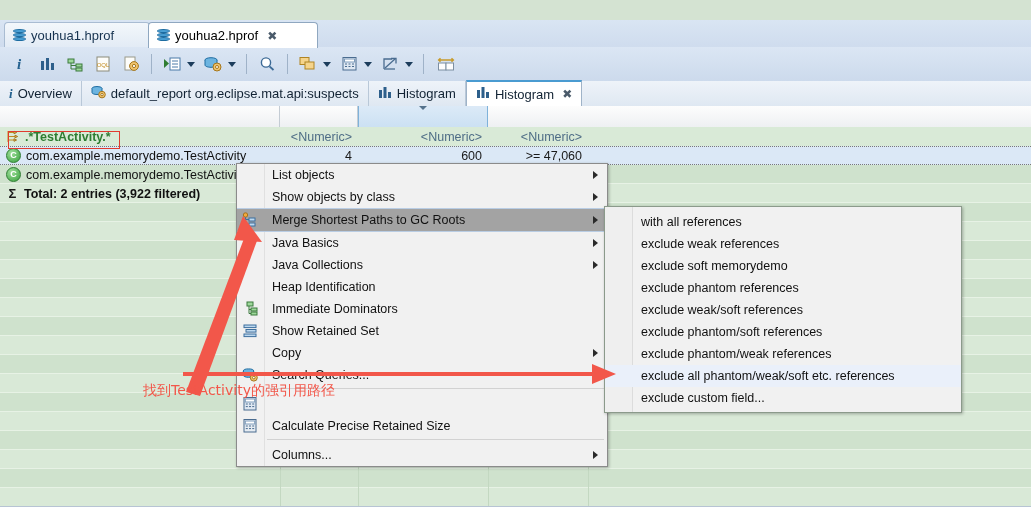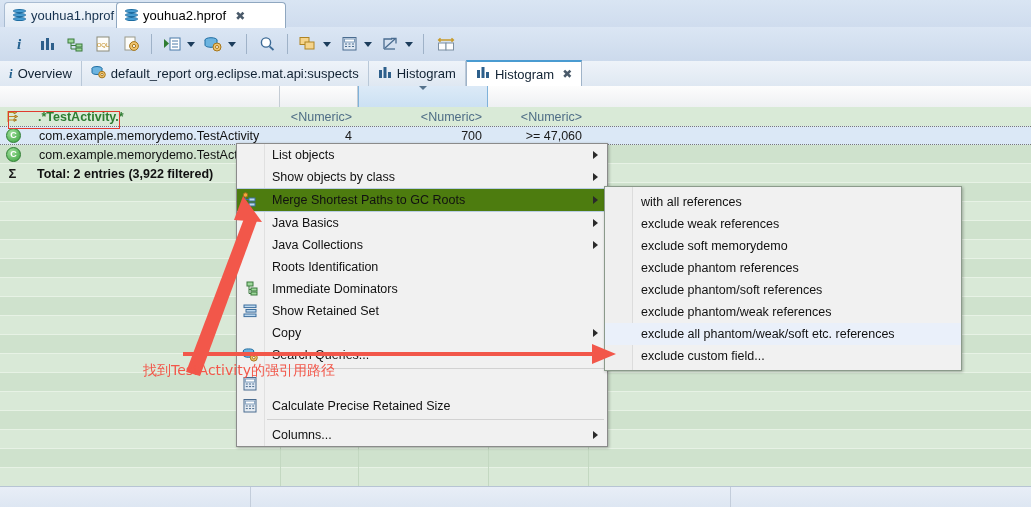--- a/index.html
+++ b/index.html
@@ -3,21 +3,21 @@
 <meta charset="utf-8">
 <style>
   html,body{margin:0;padding:0;}
   body{
     width:1031px;height:507px;
     background:#d4e3d2;
     font-family:"Liberation Sans", sans-serif;
     font-size:12px;color:#111;
     overflow:hidden;position:relative;
   }
-  .app{position:absolute;inset:0;}
+  .app{position:absolute;inset:0;margin-top:20px;}
 
   
   .tabstrip{
     position:absolute;left:0;top:0;width:1031px;height:27px;
     background:linear-gradient(#d9e5f3,#cfdcee);
     border-bottom:1px solid #9cb0c8;
   }
   .etab{
     position:absolute;top:2px;height:25px;
     display:flex;align-items:center;gap:5px;
@@ -101,21 +101,21 @@
      border-top:4px solid #55728c;}
 
   .tbody{position:absolute;left:0;top:21px;width:1031px;height:379px;overflow:hidden;}
   .zrow{position:absolute;left:0;width:1031px;height:19px;}
   .zrow.a{background:#cfe2cd;}
   .zrow.b{background:#d9e9d7;}
   .zline{position:absolute;left:0;width:1031px;height:1px;background:#e7f2e5;}
   .colline{position:absolute;top:0;width:1px;height:379px;background:#c3d8c1;}
 
   .row{position:absolute;left:0;width:1031px;height:19px;display:flex;align-items:center;}
-  .cell-name{position:absolute;left:6px;display:flex;align-items:center;gap:18px;
+  .cell-name{position:absolute;left:6px;display:flex;align-items:center;gap:5px;
      font-size:12.5px;white-space:nowrap;}
   .cell-num{position:absolute;text-align:right;font-size:12.5px;color:#1a1a1a;}
 
   .filterrow{background:#d9ead7;}
   .numplace{color:#4f6d86;font-style:normal;}
 
   .selrow{
     background:#dbe8f6;
     border-top:1px dotted #7a7a7a;border-bottom:1px dotted #7a7a7a;
     box-sizing:border-box;
@@ -134,21 +134,21 @@
   
   .menu{
     position:absolute;background:#f1f1f1;border:1px solid #8b8b8b;
     box-shadow:1px 1px 3px rgba(0,0,0,.28);
     font-size:12.5px;color:#111;z-index:40;
   }
   .menu .gutter{position:absolute;left:0;top:0;bottom:0;width:27px;background:#f1f1f1;
      border-right:1px solid #e0e0e0;}
   .mi{position:relative;height:22px;display:flex;align-items:center;
       padding-left:35px;padding-right:26px;white-space:nowrap;z-index:2;}
-  .mi.hl{background:#4d7c0f;border-top:1px solid #b9cde4;border-bottom:1px solid #b9cde4;}
+  .mi.hl{background:#a3a3a3;border-top:1px solid #b9cde4;border-bottom:1px solid #b9cde4;}
   .mi .arrow{position:absolute;right:9px;top:50%;margin-top:-4px;
      width:0;height:0;border-top:4px solid transparent;border-bottom:4px solid transparent;
      border-left:5px solid #2a2a2a;}
   .mi .mico{position:absolute;left:5px;top:50%;margin-top:-8px;width:17px;height:16px;}
   .msep{height:5px;}
   .msep div{height:1px;background:#d2d2d2;margin:2px 3px 0 30px;}
 
   .submenu{position:absolute;background:#f1f1f1;border:1px solid #8b9a8b;
     box-shadow:1px 1px 3px rgba(0,0,0,.28);z-index:45;}
   .submenu .gutter{position:absolute;left:0;top:0;bottom:0;width:27px;background:#efefef;
@@ -174,21 +174,21 @@
 
   <div class="tabstrip">
     <div class="etab" style="left:4px;width:126px;">
       <span class="ico-db">
           <i></i>
           <i></i>
           <i></i>
         </span>
       <span>youhua1.hprof</span>
     </div>
-    <div class="etab active" style="left:116px;width:150px;">
+    <div class="etab active" style="left:148px;width:150px;">
       <span class="ico-db">
           <i></i>
           <i></i>
           <i></i>
         </span>
       <span>youhua2.hprof</span>
       <span class="x">✖</span>
     </div>
   </div>
 
@@ -415,21 +415,21 @@
         <span class="cell-num numplace" style="left:358px;width:124px;">&lt;Numeric&gt;</span>
         <span class="cell-num numplace" style="left:488px;width:94px;">&lt;Numeric&gt;</span>
       </div>
 
       <div class="row selrow" style="top:19px;">
         <span class="cell-name">
           <span class="ico-c">C</span>
           <span>com.example.memorydemo.TestActivity</span>
         </span>
         <span class="cell-num" style="left:280px;width:72px;">4</span>
-        <span class="cell-num" style="left:358px;width:124px;">700</span>
+        <span class="cell-num" style="left:358px;width:124px;">600</span>
         <span class="cell-num" style="left:488px;width:94px;">&gt;= 47,060</span>
       </div>
 
       <div class="row" style="top:38px;">
         <span class="cell-name">
           <span class="ico-c">C</span>
           <span>com.example.memorydemo.TestActivity$1</span>
         </span>
       </div>
 
@@ -473,21 +473,21 @@
       <span>Java Basics</span>
       <span class="arrow"></span>
     </div>
 
     <div class="mi">
       <span>Java Collections</span>
       <span class="arrow"></span>
     </div>
 
     <div class="mi">
-      <span>Roots Identification</span>
+      <span>Heap Identification</span>
     </div>
 
     <div class="mi">
       <span class="mico">
         <svg width="17" height="16" viewBox="0 0 17 16">
             <rect x="5" y="1" width="6" height="4" fill="#9ed89b" stroke="#3b7a3d"></rect>
             <rect x="9" y="7" width="6" height="3" fill="#9ed89b" stroke="#3b7a3d"></rect>
             <rect x="9" y="11" width="6" height="3" fill="#9ed89b" stroke="#3b7a3d"></rect>
             <path d="M7 5v7.5h2M7 8.5h2" stroke="#3b7a3d" fill="none"></path>
           </svg>
@@ -557,20 +557,21 @@
       <span class="arrow"></span>
     </div>
   </div>
 
   <div class="submenu" style="left:604px;top:186px;width:356px;padding:4px 0 3px 0;">
     <div class="gutter"></div>
     <div class="si">with all references</div>
     <div class="si">exclude weak references</div>
     <div class="si">exclude soft memorydemo</div>
     <div class="si">exclude phantom references</div>
+    <div class="si">exclude weak/soft references</div>
     <div class="si">exclude phantom/soft references</div>
     <div class="si">exclude phantom/weak references</div>
     <div class="si boxed">exclude all phantom/weak/soft etc. references</div>
     <div class="si">exclude custom field...</div>
   </div>
 
   <div class="redbox" style="left:8px;top:111px;width:112px;height:18px;"></div>
   <div class="redbox" style="left:236px;top:187px;width:368px;height:24px;"></div>
   <div class="redbox" style="left:606px;top:341px;width:350px;height:22px;"></div>
 

